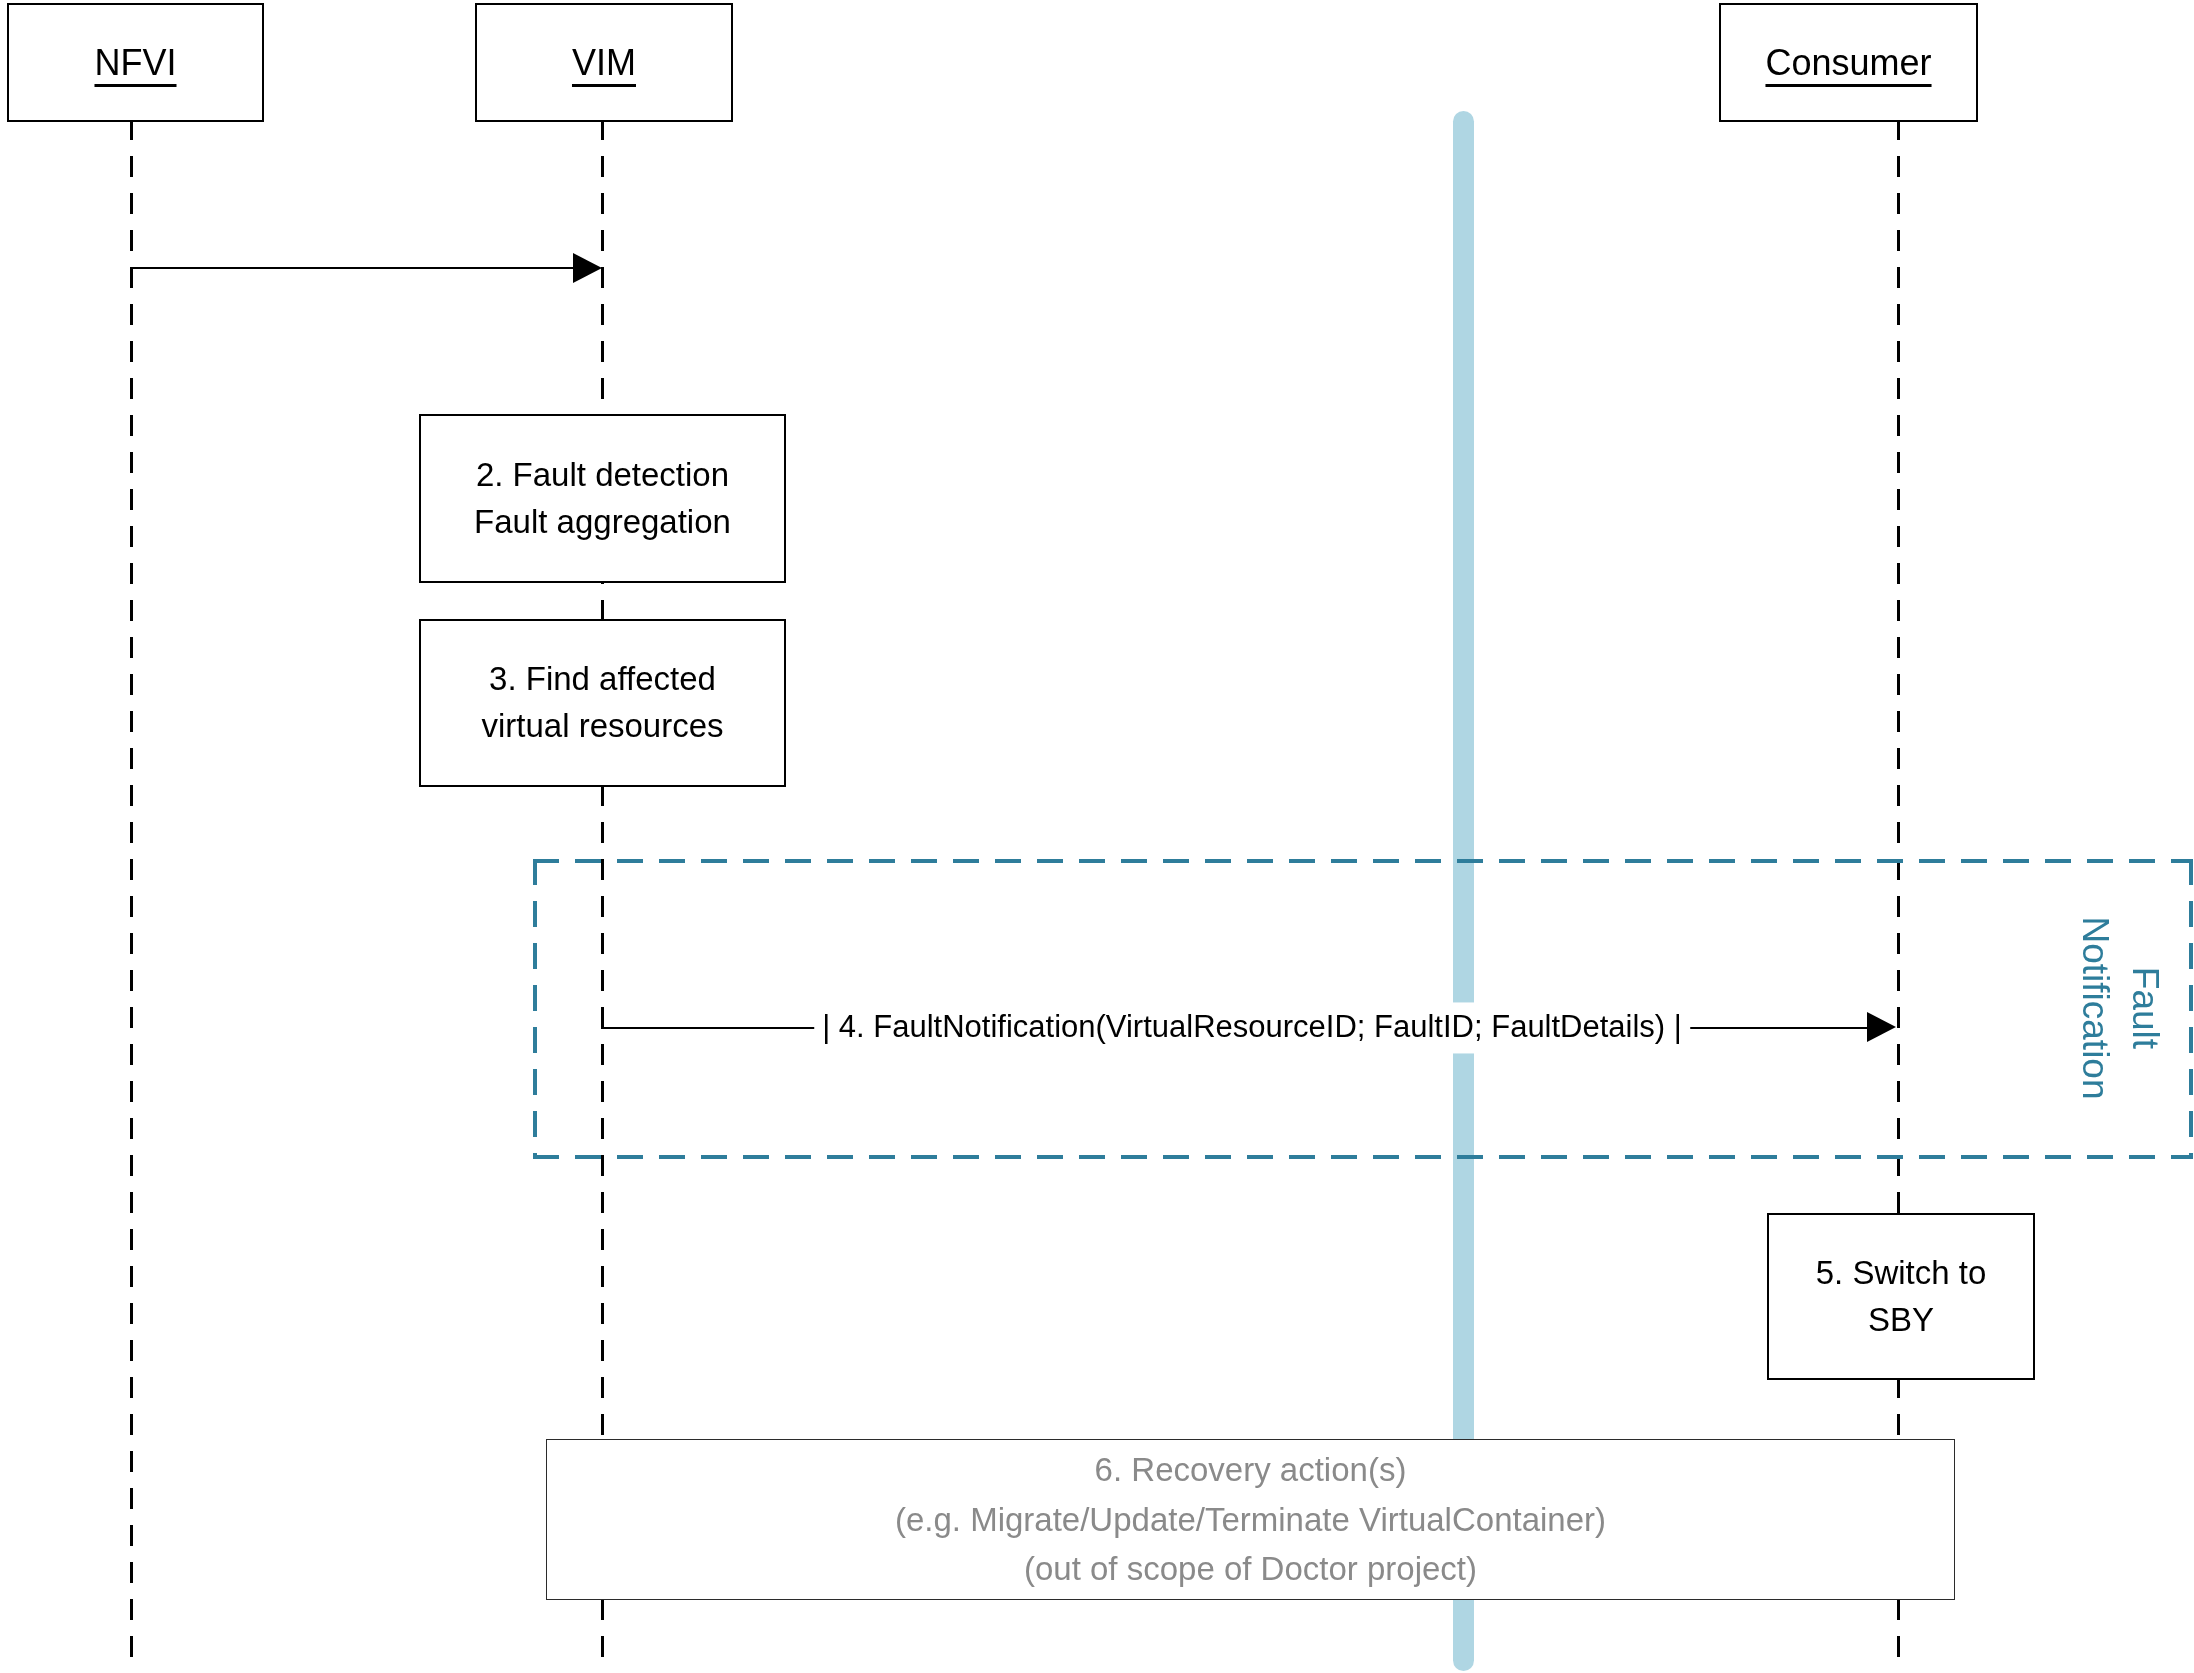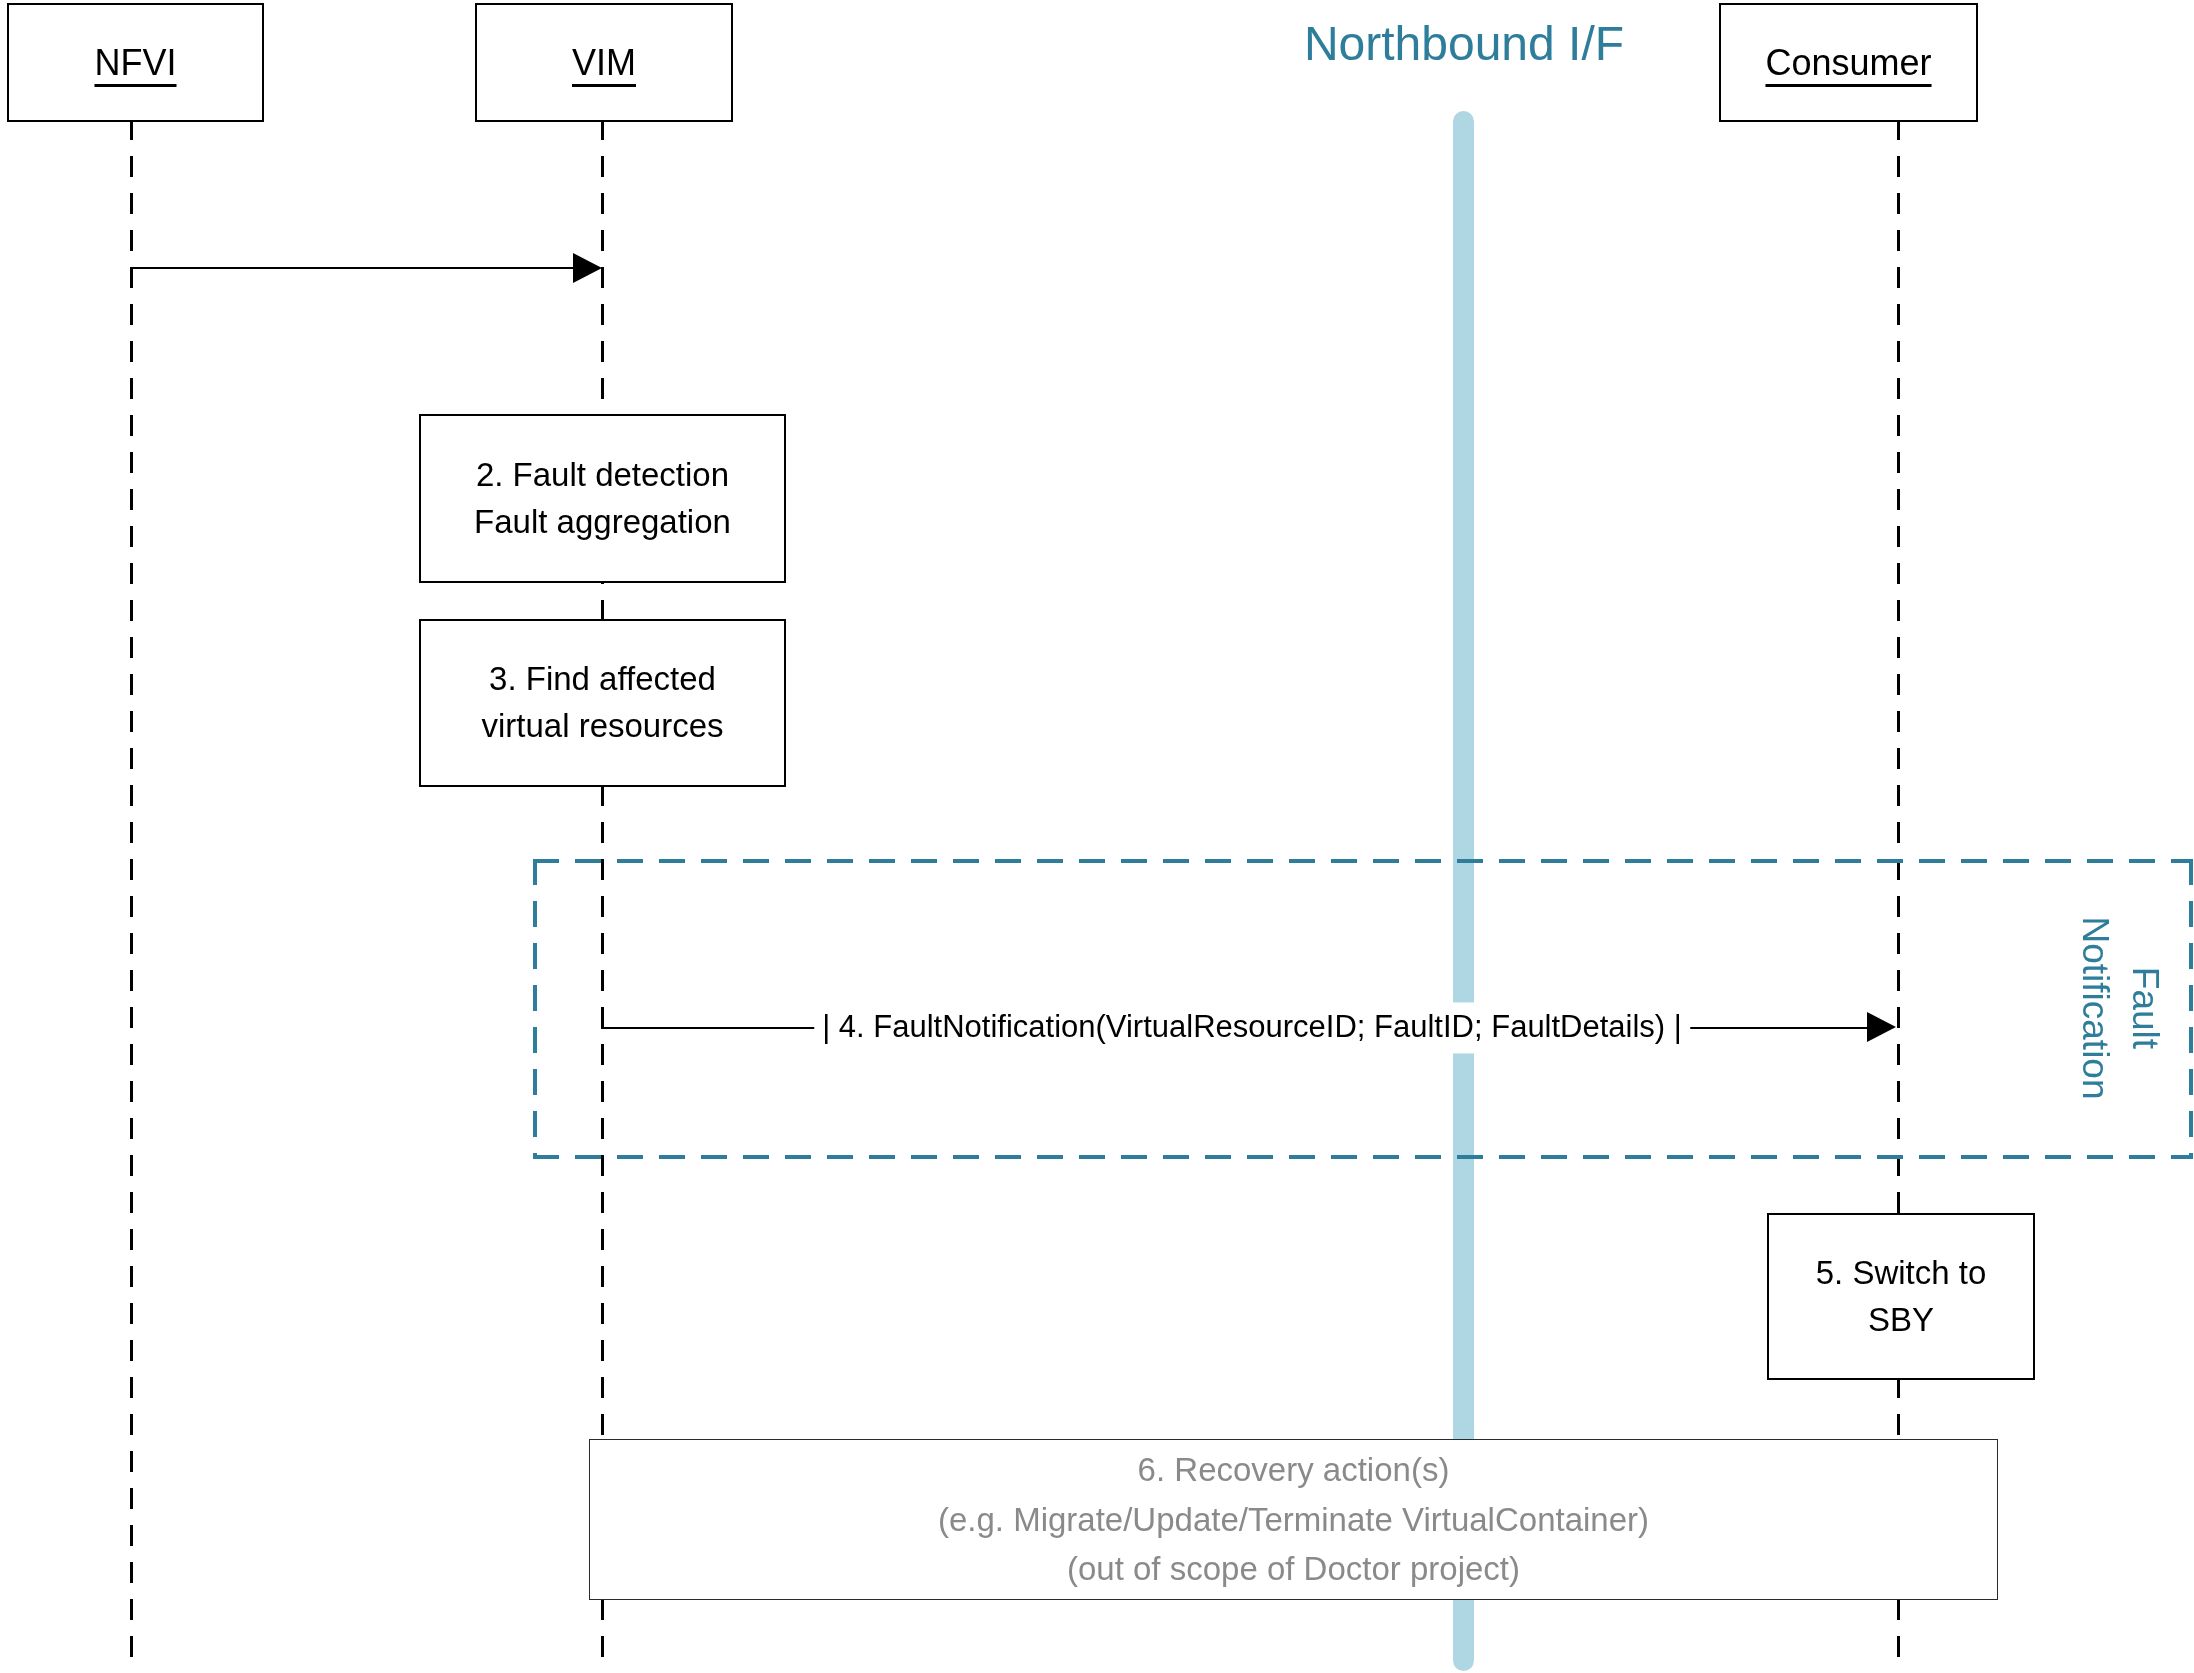--- a/index.html
+++ b/index.html
@@ -59,36 +59,35 @@
 
   .rot-label{
     transform:translate(-50%,-50%) rotate(90deg);
     color:#2E7D9B;font-size:37px;line-height:1.35;text-align:center;white-space:nowrap;
   }
 
   
   .graybox{
     border:1.7px solid #2b2b2b;background:#fff;
     display:flex;flex-direction:column;align-items:center;justify-content:center;
-    text-align:center;font-size:33px;line-height:1.5;color:#8a8a8a;margin-left:43px;
+    text-align:center;font-size:33px;line-height:1.5;color:#8a8a8a;
   }
   .blk{display:block;}
 </style>
 </head>
 <body>
 
 <div class="canvas">
 
   <div class="abs lifeline" style="left:130px;top:119px;height:1552px;"></div>
   <div class="abs lifeline" style="left:601px;top:119px;height:1552px;"></div>
   <div class="abs lifeline" style="left:1897px;top:119px;height:1552px;"></div>
 
   <div class="abs band" style="left:1453px;top:111px;height:1560px;"></div>
 
-  <div class="abs nb-title" style="left:1464px;top:15.8px;">Northbound I/F</div>
 
   <div class="abs actor" style="left:7px;top:3.4px;width:253px;height:115px;">
     <span class="nm">NFVI</span>
   </div>
   <div class="abs actor" style="left:475px;top:3.4px;width:254px;height:115px;">
     <span class="nm">VIM</span>
   </div>
   <div class="abs actor" style="left:1719px;top:3.4px;width:255px;height:115px;">
     <span class="nm">Consumer</span>
   </div>

